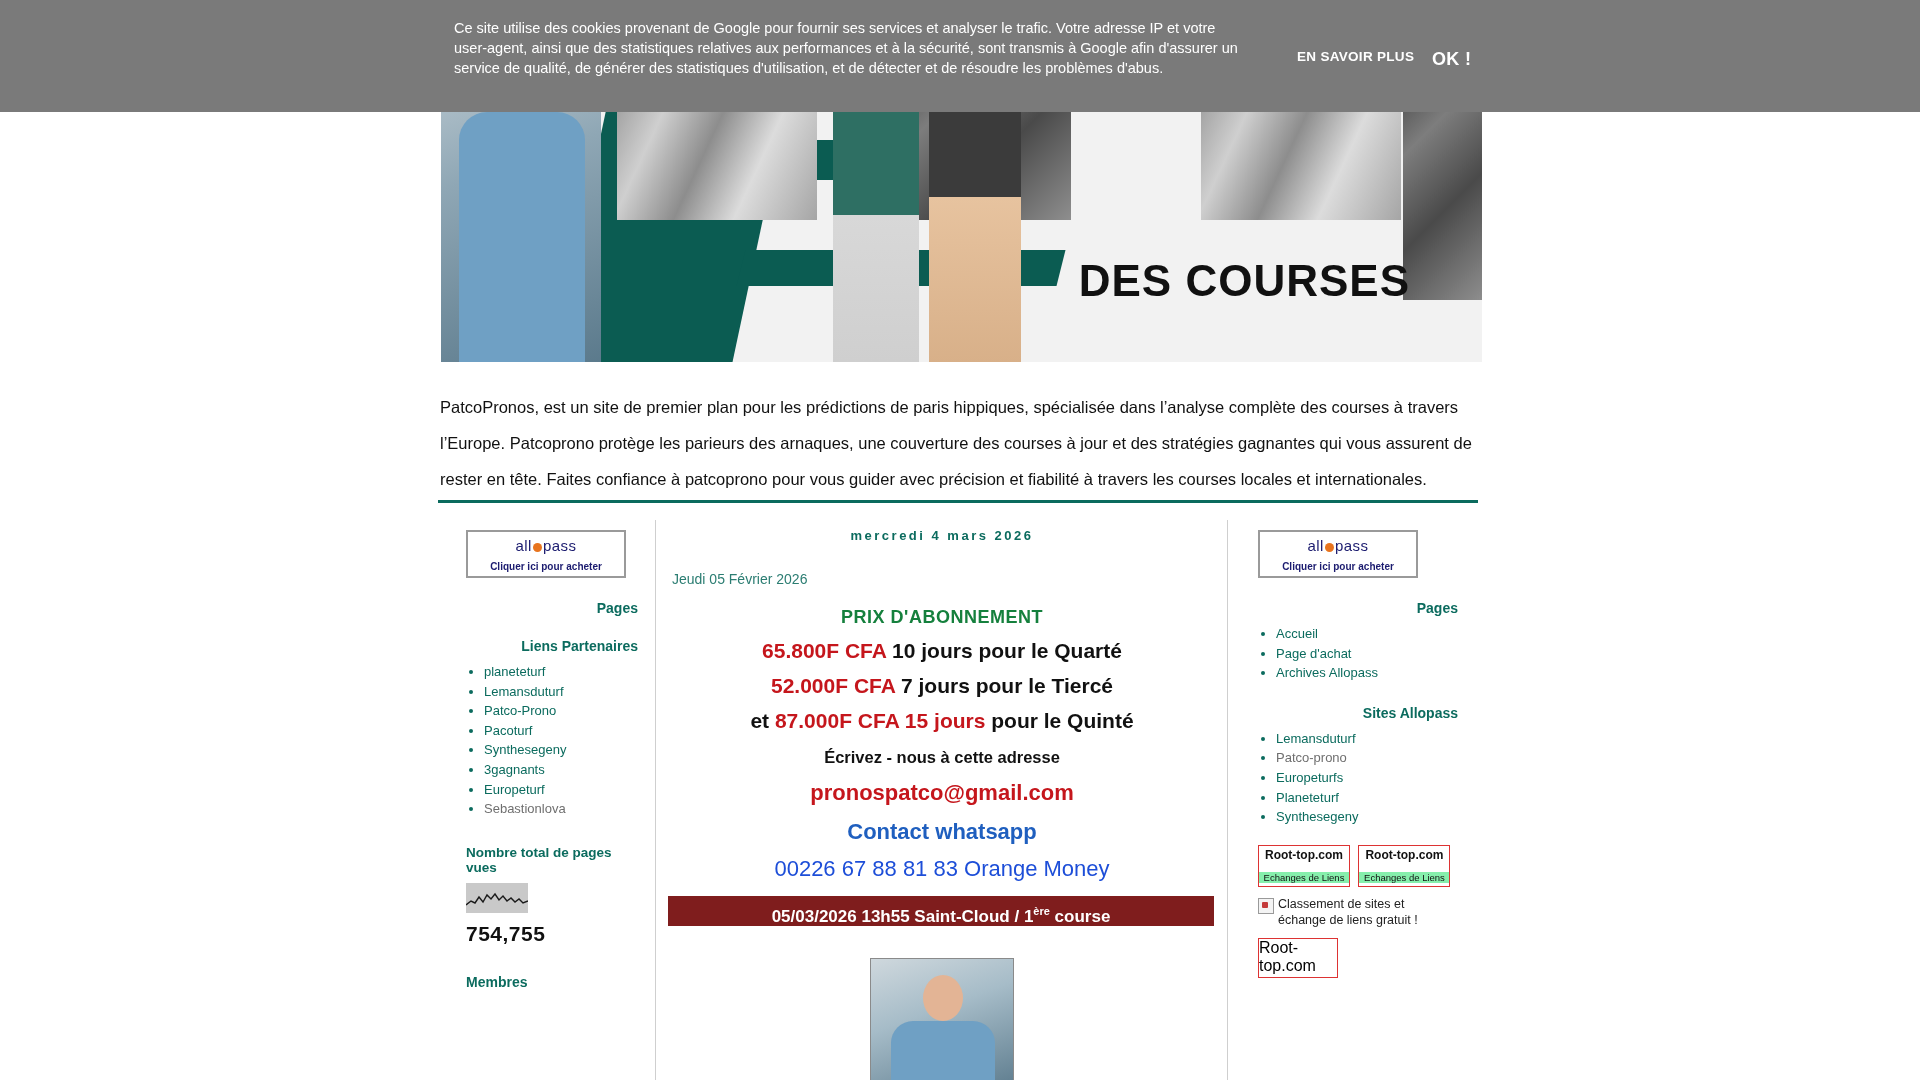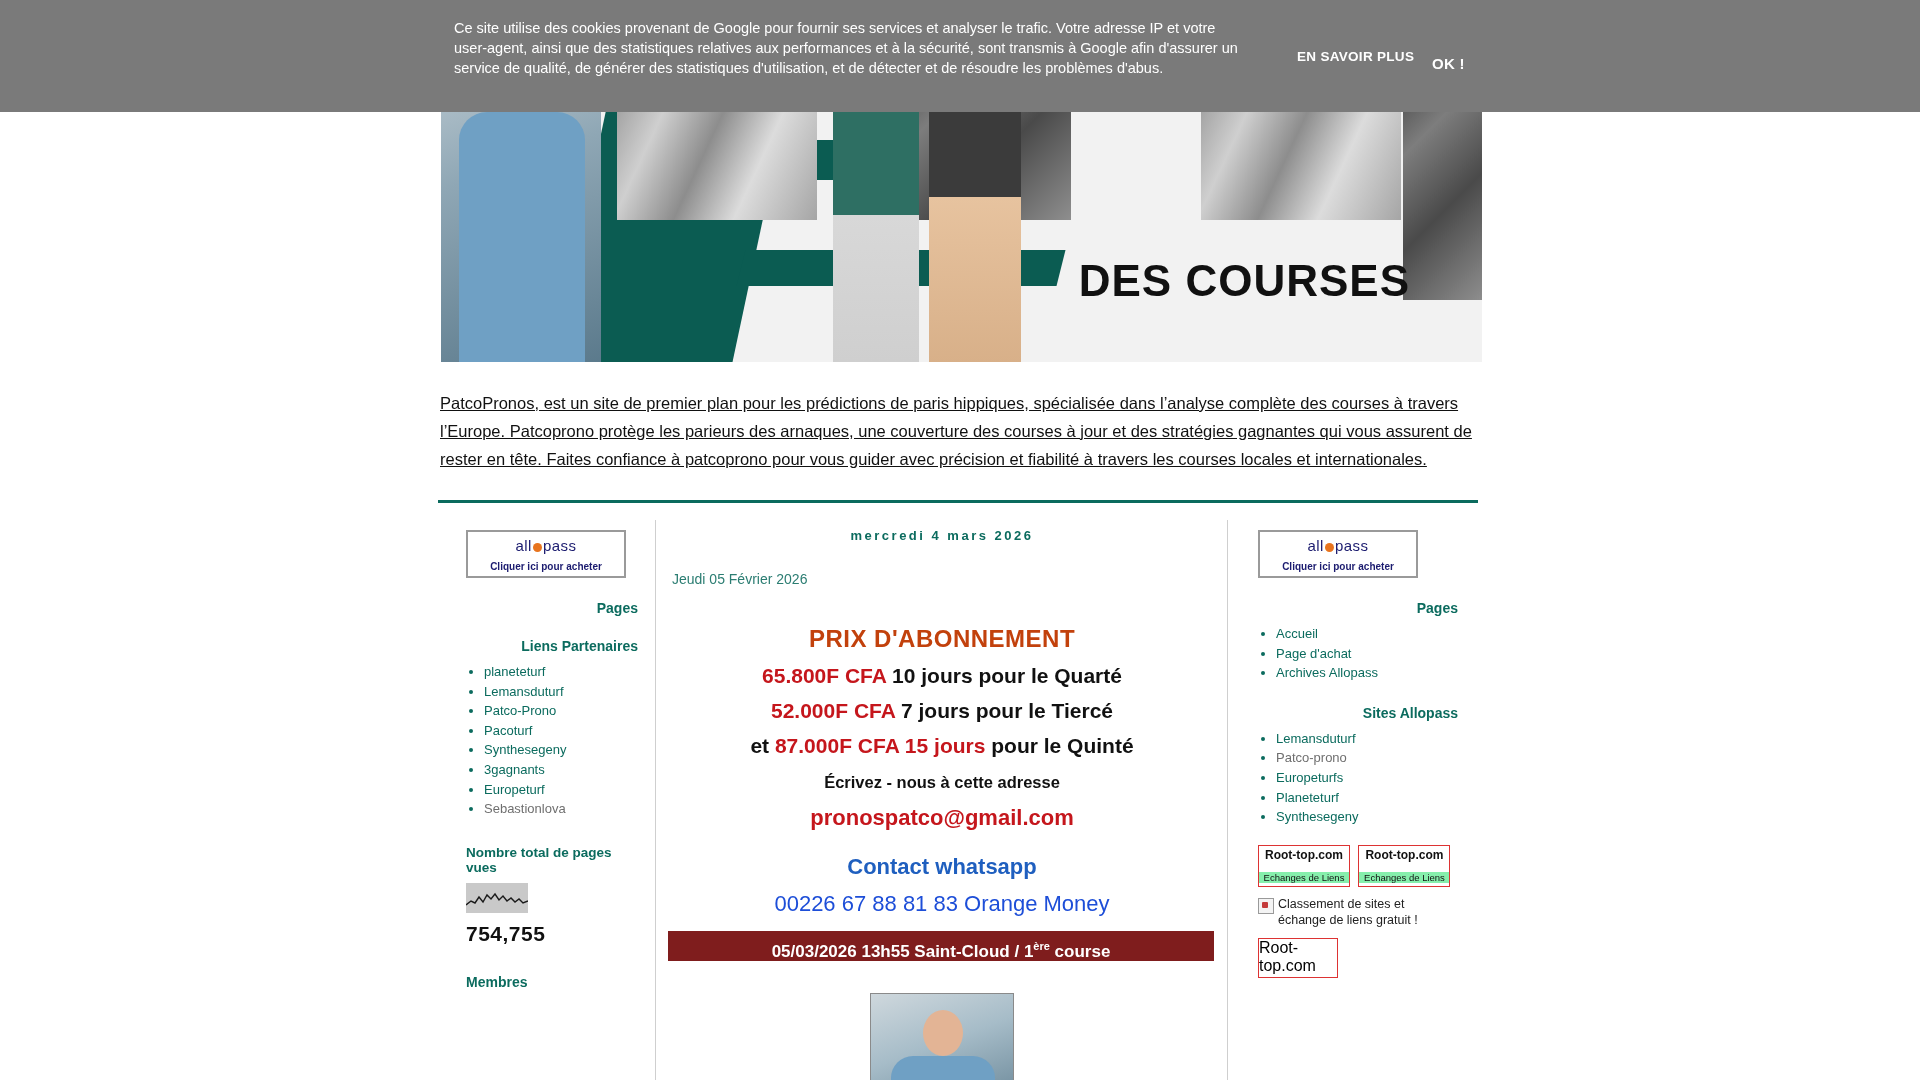--- a/index.html
+++ b/index.html
@@ -45,23 +45,23 @@
     color: #ffffff;
     font-size: 13.5px;
     font-weight: bold;
     letter-spacing: .3px;
     text-decoration: none;
     cursor: pointer;
   }
   #cookie-ok {
     position: absolute;
     left: 1432px;
-    top: 55px;
+    top: 49px;
     color: #ffffff;
-    font-size: 15px;
+    font-size: 18px;
     font-weight: bold;
     letter-spacing: .3px;
     text-decoration: none;
     cursor: pointer;
   }
 
   
   #banner {
     position: absolute;
     left: 441px;
@@ -147,24 +147,23 @@
   #bn-pair .h1 { left: 26px; top: 4px; }
   #bn-pair .h2 { left: 122px; top: -6px; }
 
   
   #intro {
     position: absolute;
     left: 440px;
     top: 372px;
     width: 1036px;
     font-size: 16.5px;
-    line-height: 28px;
+    line-height: 36px;
     color: #111111;
     font-family: "Liberation Sans", sans-serif;
-    text-decoration: underline;
   }
   #divider {
     position: absolute;
     left: 438px;
     top: 500px;
     width: 1040px;
     height: 3px;
     background: #0b6b5e;
   }
 
@@ -292,24 +291,24 @@
     font-family: "Liberation Sans", sans-serif;
   }
   #date-post {
     margin-top: 28px;
     font-size: 14px;
     color: #2b7d72;
     text-align: left;
     padding-left: 4px;
   }
   #price-title {
-    margin-top: 38px;
-    font-size: 24px;
-    font-weight: bold;
-    color: #c2410c;
+    margin-top: 20px;
+    font-size: 18px;
+    font-weight: bold;
+    color: #15803d;
     letter-spacing: .5px;
   }
   .price-line {
     margin-top: 11px;
     font-size: 21px;
     font-weight: bold;
     color: #111111;
   }
   .price-line .amount { color: #c5161c; }
   #write-line {
@@ -318,21 +317,21 @@
     font-weight: bold;
     color: #111111;
   }
   #email {
     margin-top: 13px;
     font-size: 22px;
     font-weight: bold;
     color: #c5161c;
   }
   #whatsapp-label {
-    margin-top: 23px;
+    margin-top: 13px;
     font-size: 22px;
     font-weight: bold;
     color: #1f5fbf;
   }
   #whatsapp-number {
     margin-top: 11px;
     font-size: 22px;
     font-weight: normal;
     color: #1d4ed8;
   }

